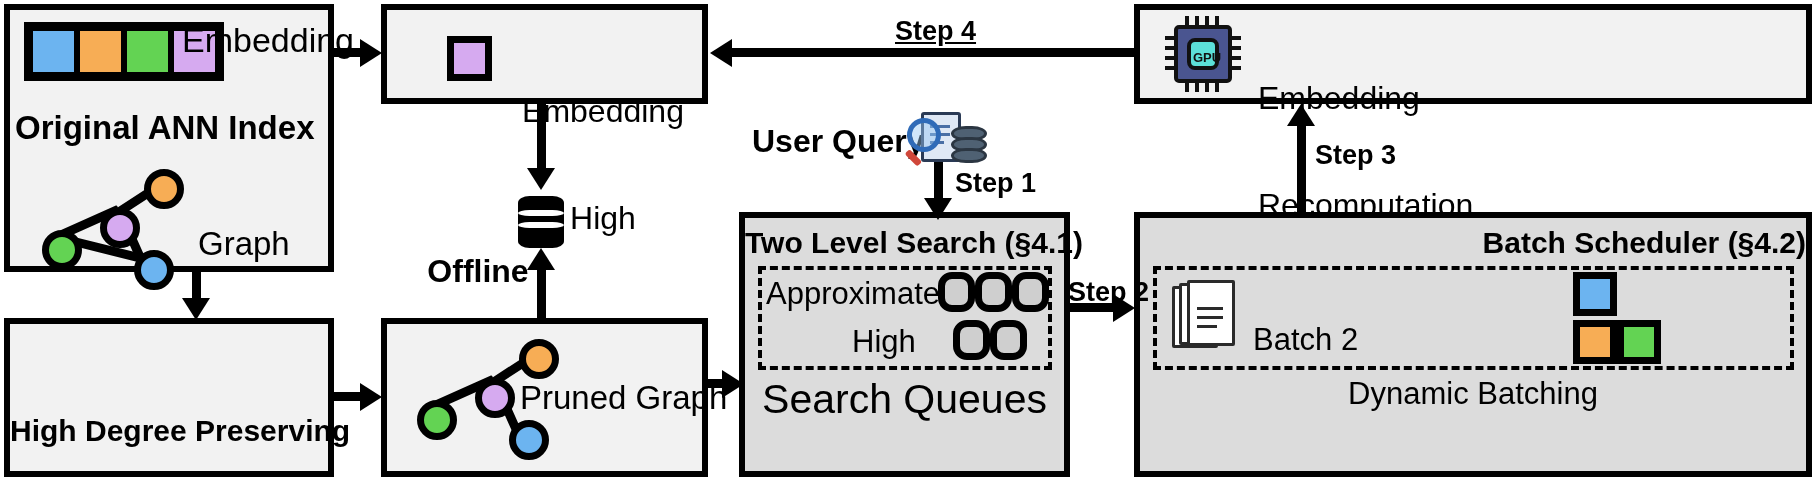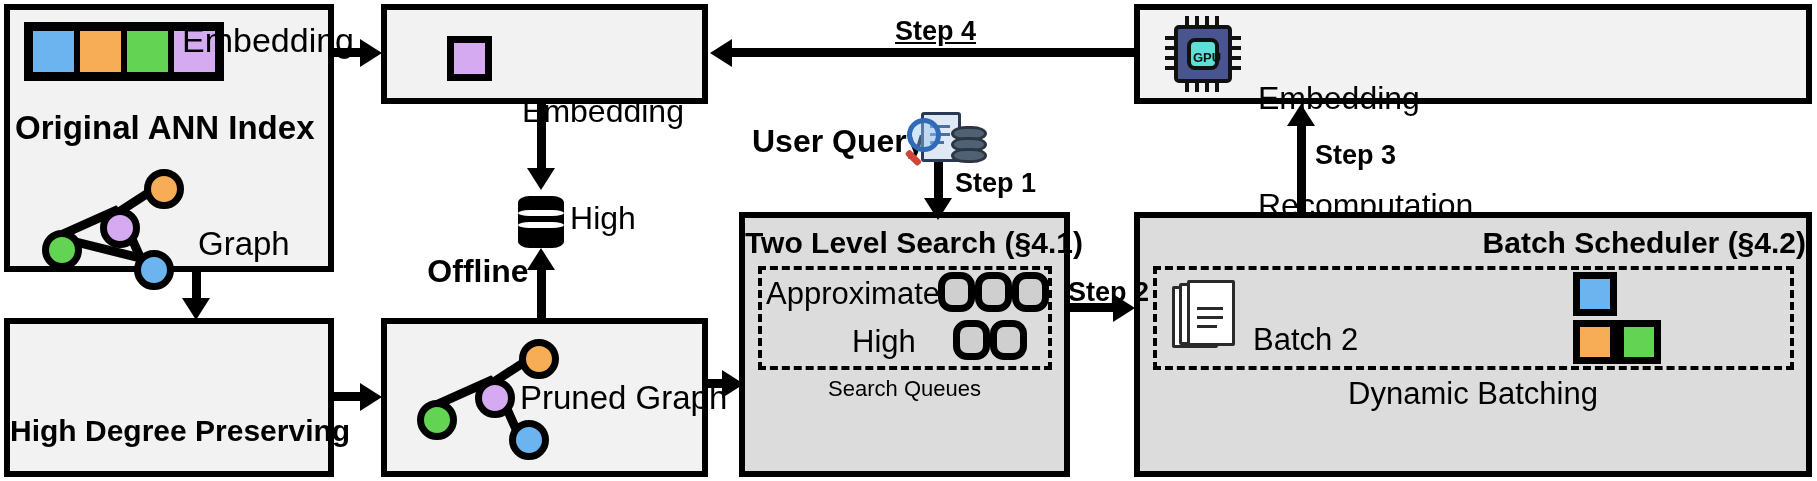--- a/index.html
+++ b/index.html
@@ -176,21 +176,21 @@
 
   <div class="lbl" style="left:766px;top:277px;font-size:31px;">Approximate</div>
   <div class="qcell" style="left:938px;top:272px;width:37px;height:40px;"></div>
   <div class="qcell" style="left:975px;top:272px;width:37px;height:40px;"></div>
   <div class="qcell" style="left:1012px;top:272px;width:37px;height:40px;"></div>
 
   <div class="lbl" style="left:852px;top:325px;font-size:31px;">High</div>
   <div class="qcell" style="left:953px;top:320px;width:37px;height:40px;"></div>
   <div class="qcell" style="left:990px;top:320px;width:37px;height:40px;"></div>
 
-  <div class="lbl center" style="left:745px;top:377px;width:319px;font-size:22px;">Search Queues</div>
+  <div class="lbl center" style="left:745px;top:377px;width:319px;font-size:41px;">Search Queues</div>
 
   <div class="box gray" style="left:1134px;top:212px;width:678px;height:265px;"></div>
   <div class="lbl center bold" style="left:1140px;top:226px;width:666px;font-size:30px;text-align:right;">Batch Scheduler (§4.2)</div>
   <div class="dashed" style="left:1153px;top:266px;width:641px;height:104px;"></div>
 
   <div class="docs" style="left:1172px;top:280px;width:64px;height:76px;">
     <div class="sheet" style="left:0;top:6px;width:40px;height:56px;"></div>
     <div class="sheet" style="left:7px;top:3px;width:40px;height:56px;"></div>
     <div class="sheet" style="left:15px;top:0;width:42px;height:60px;">
       <div class="line" style="left:7px;top:24px;width:26px;"></div>

